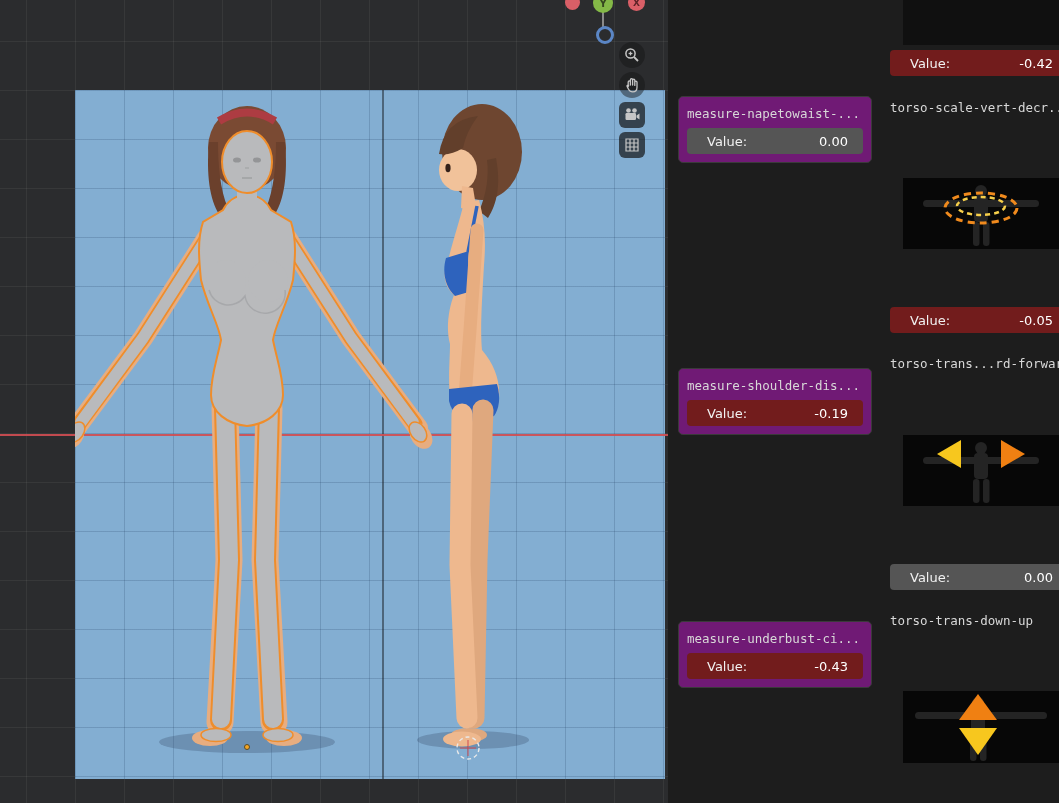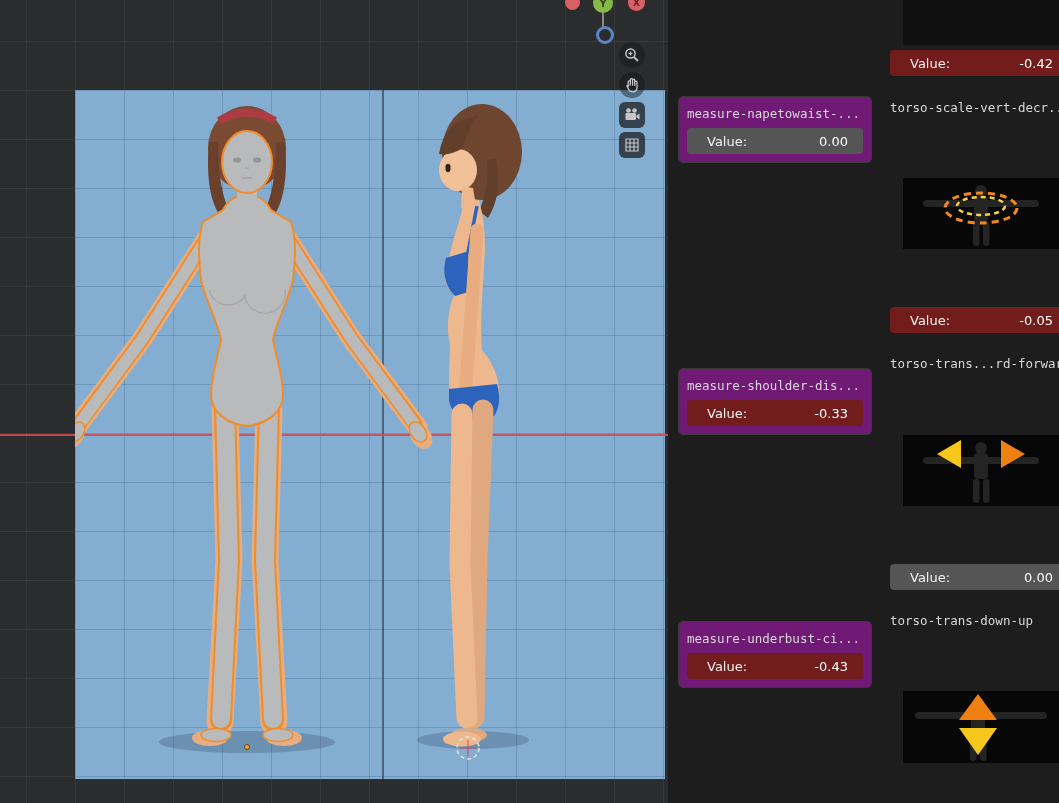--- a/index.html
+++ b/index.html
@@ -204,21 +204,21 @@
   <div class="slider default">
     <span class="sl">Value:</span>
     <span class="sv">0.00</span>
   </div>
 </div>
 
 <div class="card" id="card-2">
   <div class="card-title">measure-shoulder-dis...</div>
   <div class="slider modified">
     <span class="sl">Value:</span>
-    <span class="sv">-0.33</span>
+    <span class="sv">-0.19</span>
   </div>
 </div>
 
 <div class="card" id="card-3">
   <div class="card-title">measure-underbust-ci...</div>
   <div class="slider modified">
     <span class="sl">Value:</span>
     <span class="sv">-0.43</span>
   </div>
 </div>

